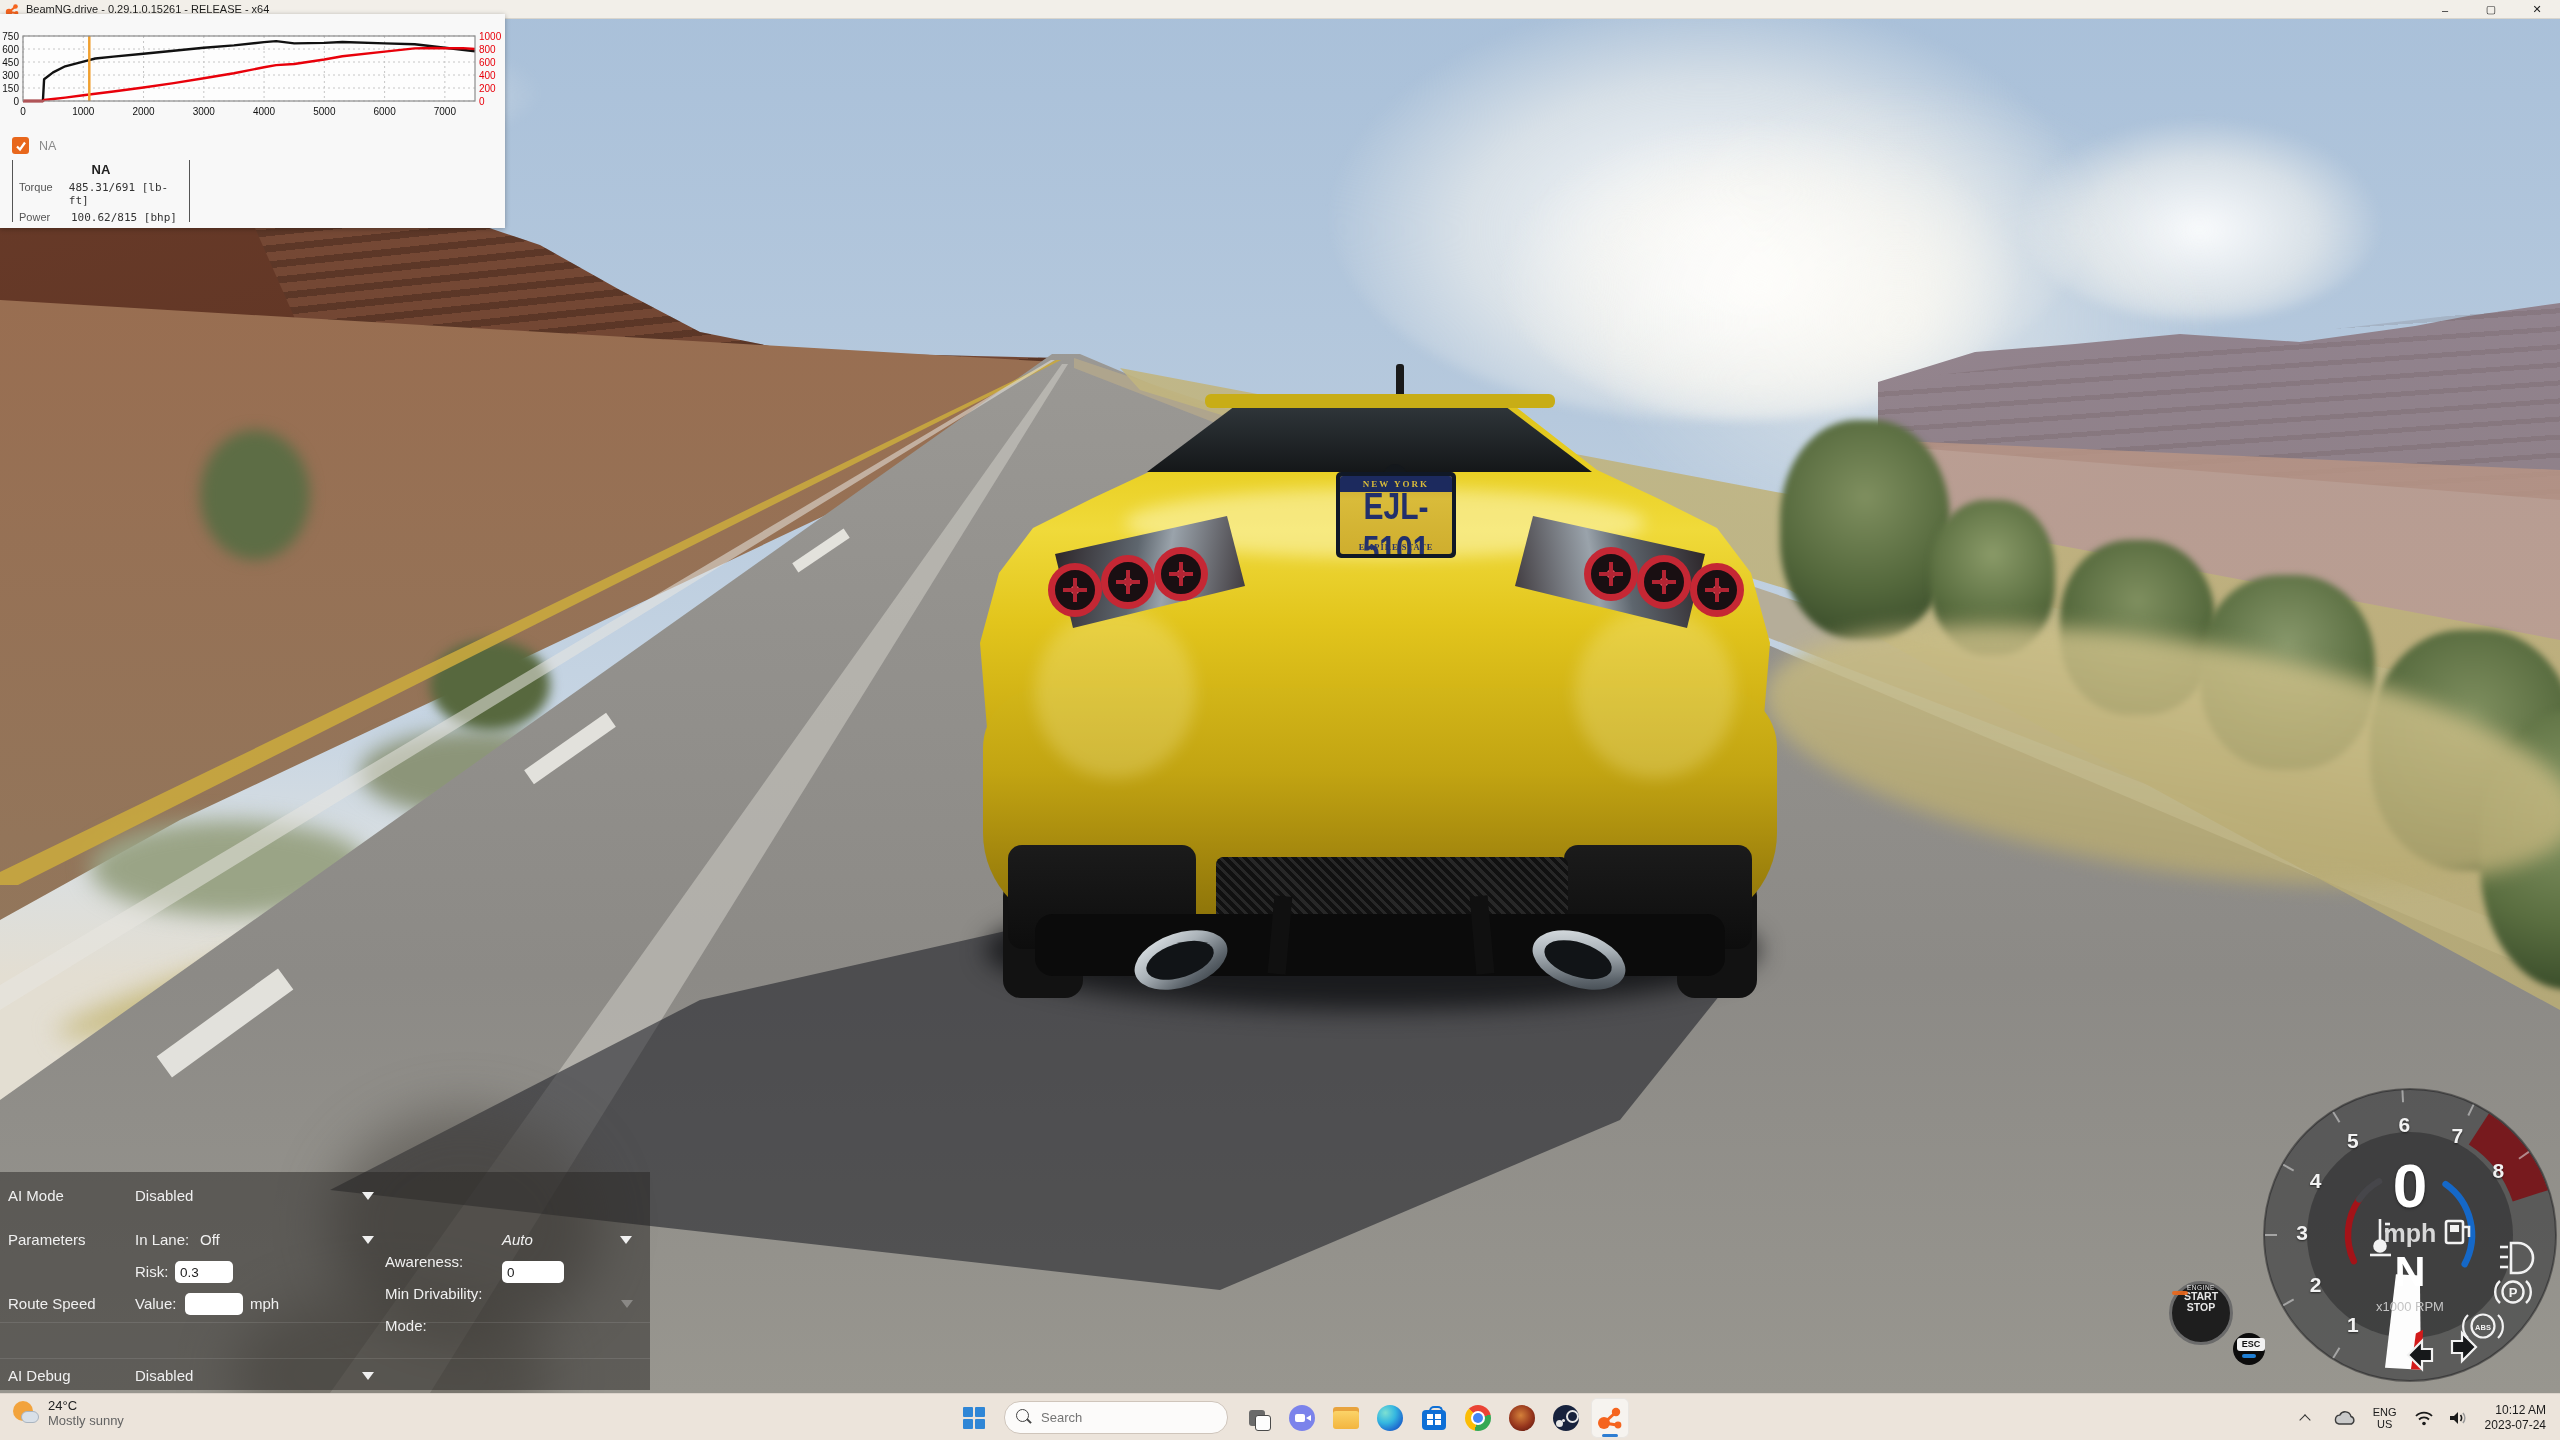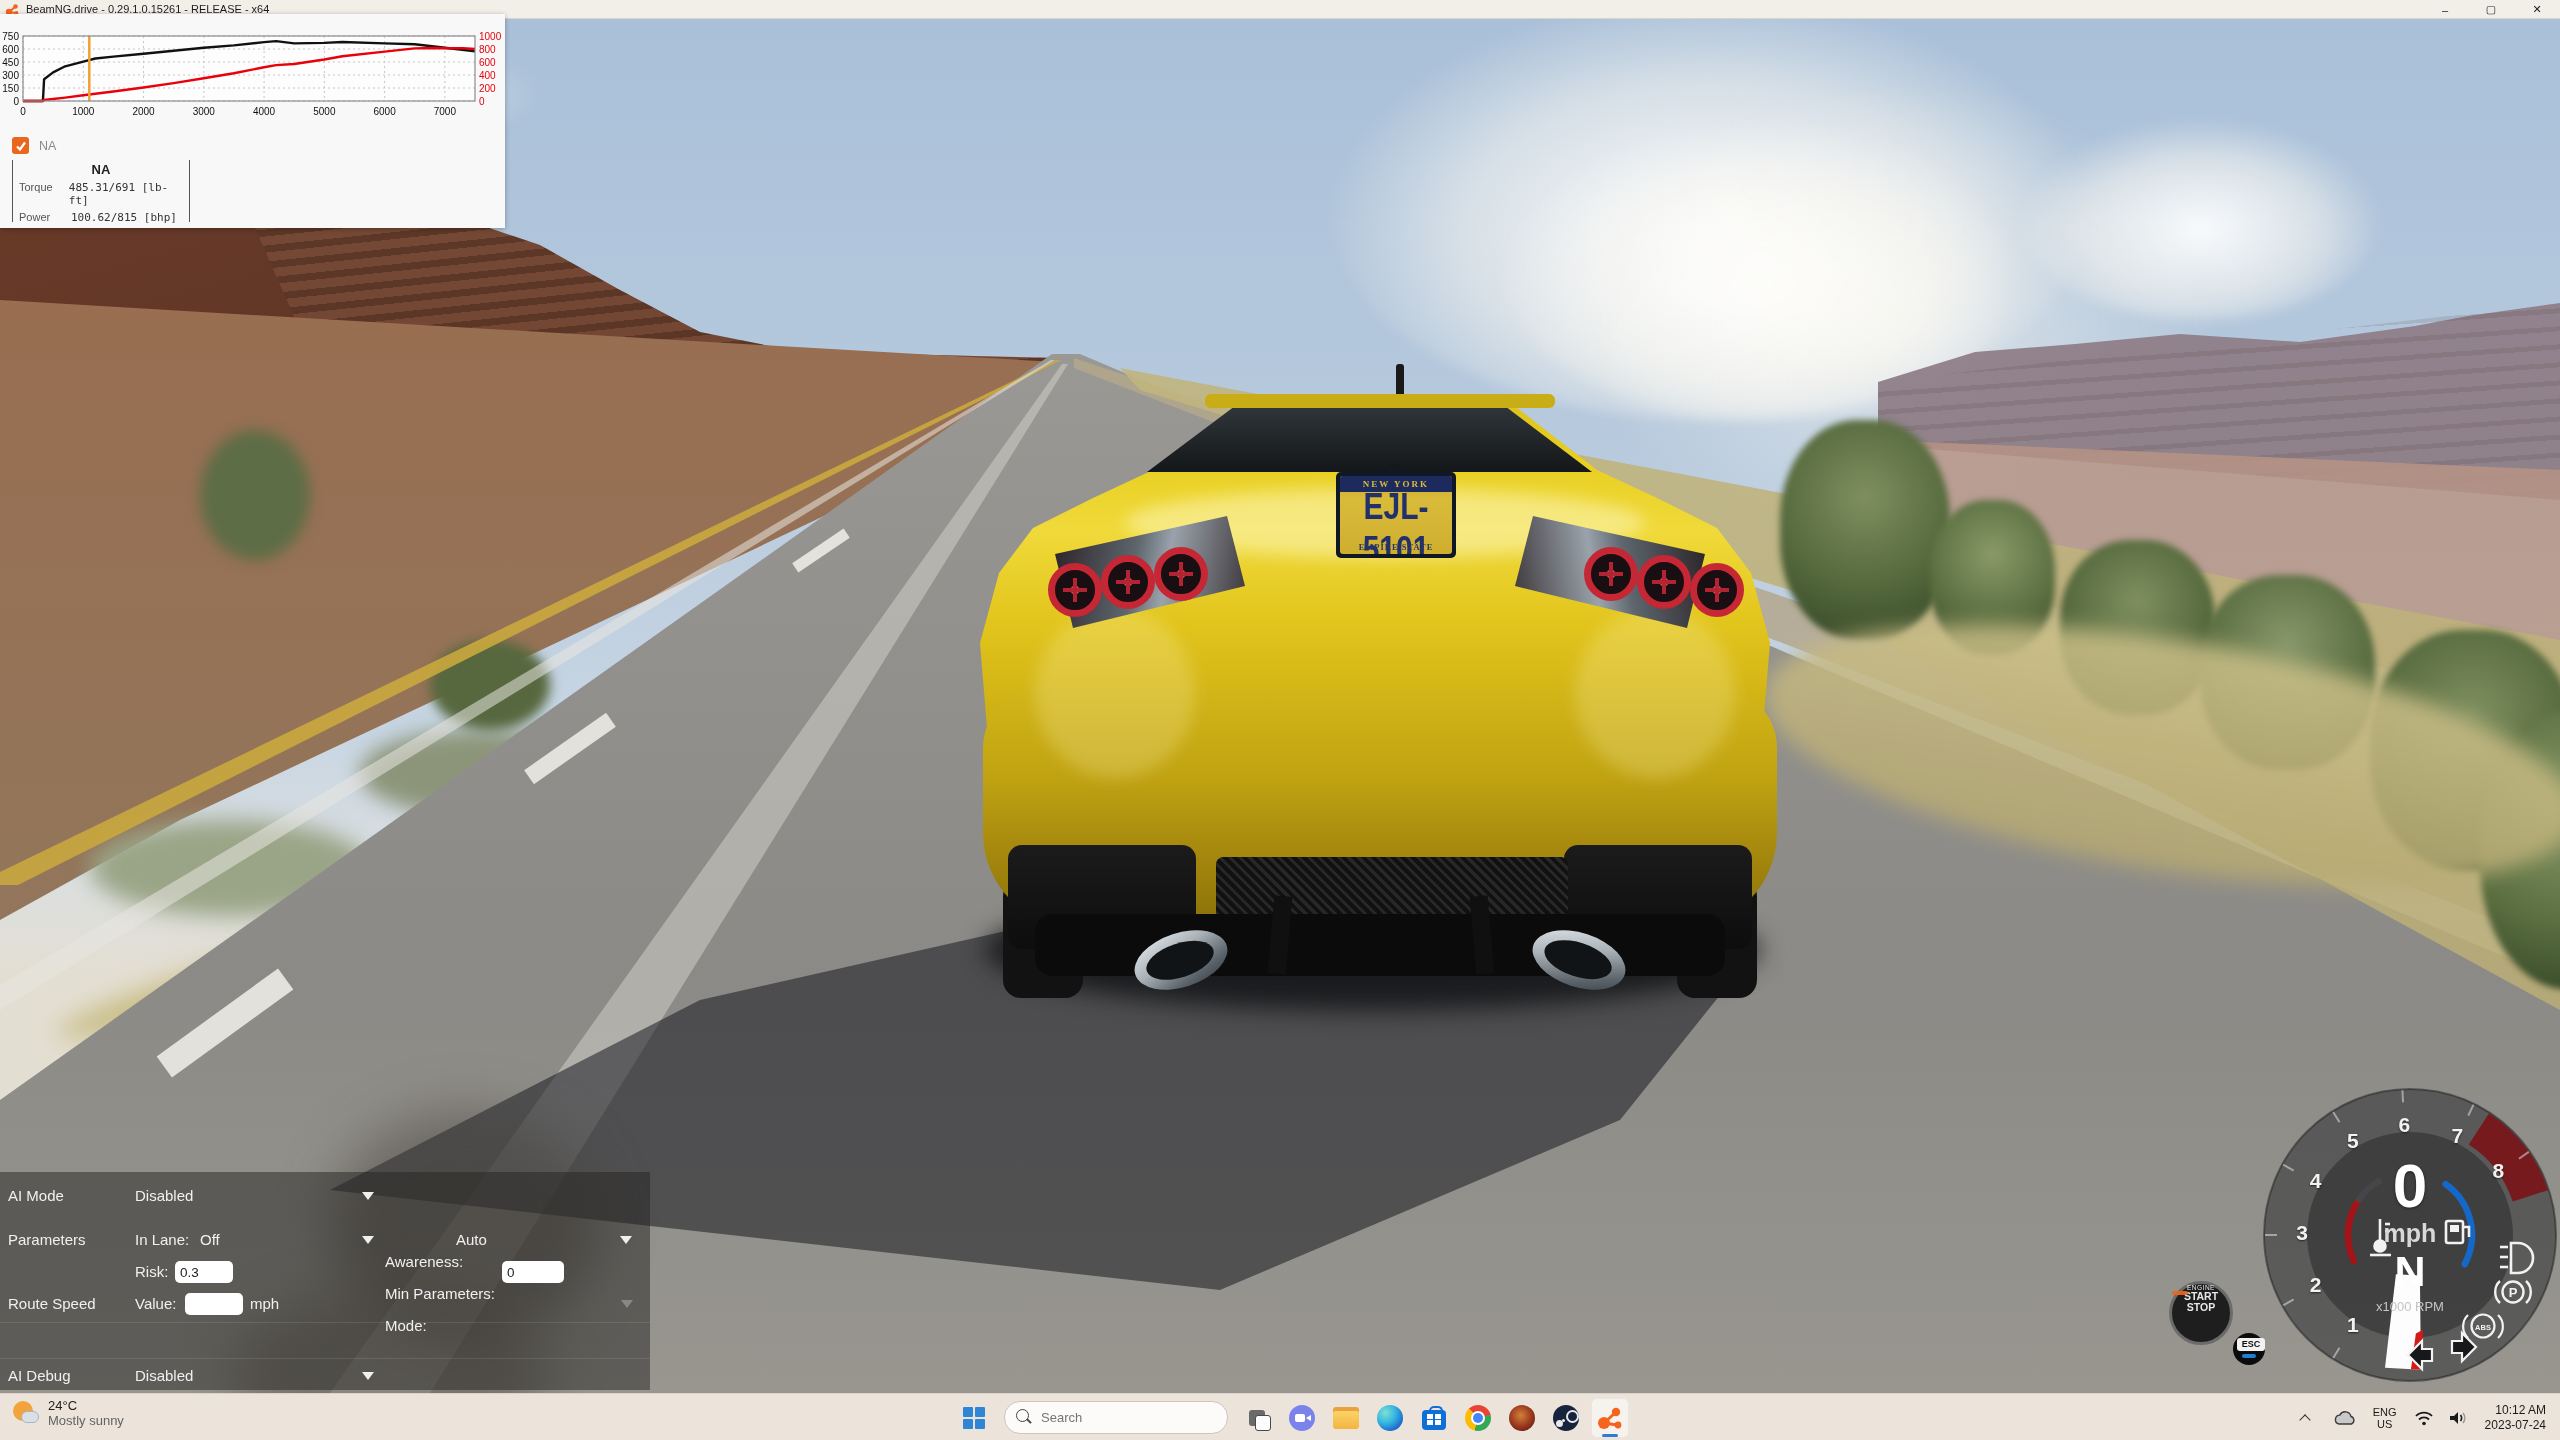--- a/index.html
+++ b/index.html
@@ -80,21 +80,21 @@
   .tt-row{display:flex;font-family:"DejaVu Sans Mono",monospace;font-size:11px;color:#333;margin-top:4px;}
   .tt-row .k{width:52px;font-family:"Liberation Sans",sans-serif;color:#555;}
 
   
   .ai{position:absolute;left:0;top:1172px;width:650px;height:218px;background:rgba(38,36,33,.5);z-index:20;color:#f0f0f0;font-size:15px;}
   .ai .row{position:absolute;left:0;width:100%;height:24px;line-height:24px;}
   .ai .c1{position:absolute;left:8px;text-align:center;}
   .ai .at135{position:absolute;left:135px;}
   .ai .at200{position:absolute;left:200px;}
   .ai .at385{position:absolute;left:385px;margin-top:22px;}
-  .ai .at478{position:absolute;left:456px;}
+  .ai .at478{position:absolute;left:502px;font-style:italic;}
   .ai .grey{color:#979797;}
   .tri{position:absolute;width:0;height:0;border-left:6px solid transparent;border-right:6px solid transparent;border-top:8px solid #f0f0f0;top:8px;}
   .tri.dim{border-top-color:rgba(255,255,255,.28);}
   .ai input{position:absolute;height:22px;border:none;border-radius:5px;background:#fff;color:#222;font-size:13.5px;padding:0 5px;width:48px;top:1px;}
   .ai .sep{position:absolute;left:0;width:100%;height:1px;background:rgba(255,255,255,.1);}
   .unit{position:absolute;left:250px;}
 
   
   .tach{position:absolute;left:2260px;top:1085px;width:300px;height:300px;z-index:20;}
   .tach svg{position:absolute;left:0;top:0;}
@@ -364,21 +364,21 @@
       <span class="at135">In Lane:</span>
       <span class="at200">Off</span>
       <span class="tri" style="left:362px;"></span>
       <span class="at385">Awareness:</span>
       <span class="at478">Auto</span>
       <span class="tri" style="left:620px;"></span>
     </div>
     <div class="row" style="top:88px;">
       <span class="at135">Risk:</span>
       <input style="left: 175px;" value="0.3">
-      <span class="at385">Min Parameters:</span>
+      <span class="at385">Min Drivability:</span>
       <input style="left: 502px; width: 52px;" value="0">
     </div>
     <div class="row" style="top:120px;">
       <span class="c1">Route Speed</span>
       <span class="at135">Value:</span>
       <input style="left: 185px;" value="">
       <span class="unit">mph</span>
       <span class="at385">Mode:</span>
       <span class="tri dim" style="left:621px;"></span>
     </div>

